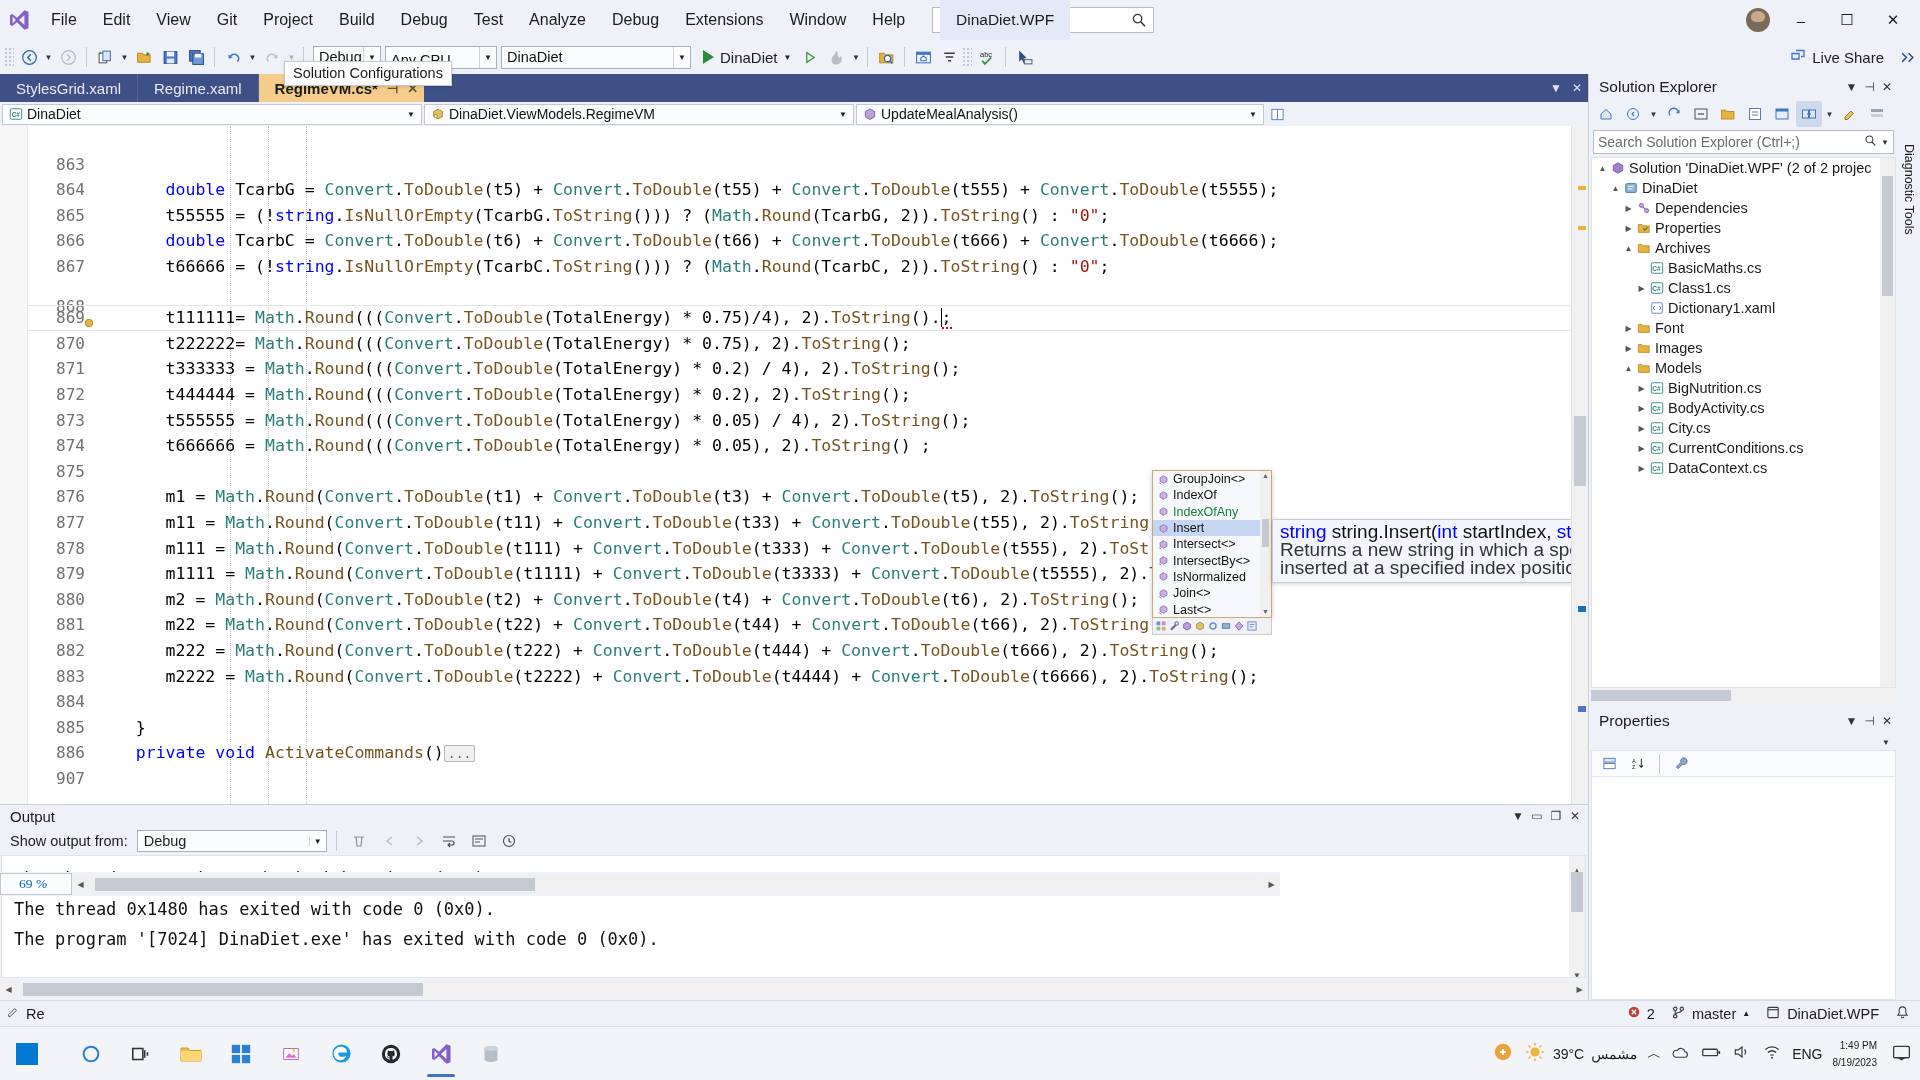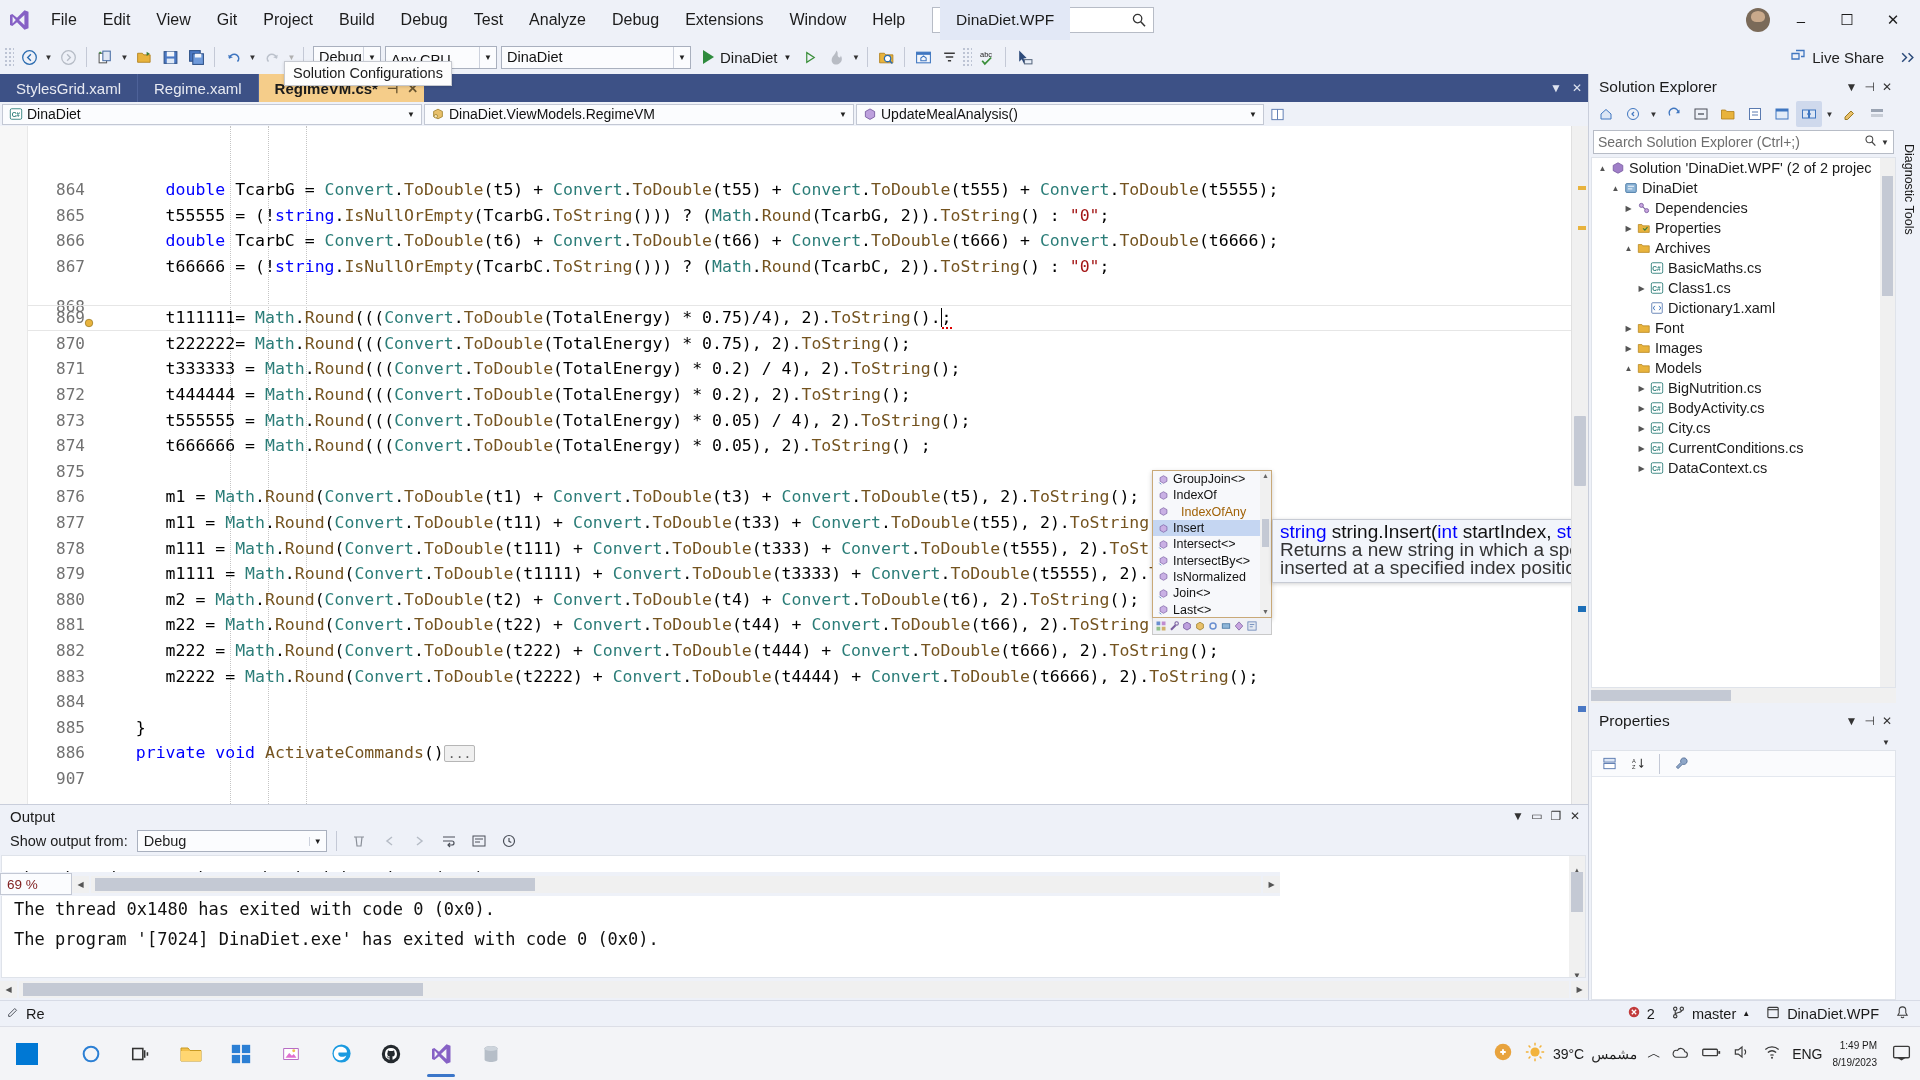--- a/index.html
+++ b/index.html
@@ -113,21 +113,21 @@
   .squiggle { border-bottom:2px dotted #d00; }
   .bm-star { position:absolute; left:83px; width:12px; height:12px; }
 
   
   .ed-scroll { width:17px; background:#f0f0f0; border-left:1px solid #e0e0e0; position:relative; }
   .ed-scroll .thumb { position:absolute; left:2px; right:2px; background:#c4c9d4; border-radius:1px; }
   .ed-mark { position:absolute; right:2px; width:8px; height:4px; }
 
   
   .ed-bottom { height:22px; display:flex; align-items:center; background:#eef1f8; flex:0 0 22px; }
-  .zoombox { width:72px; height:22px; background:#fbfcfe; border:1px solid #c3c8d4; font-size:13.5px; display:flex; align-items:center; padding-left:6px; color:#7f1d1d;}
+  .zoombox { width:72px; height:22px; background:#fbfcfe; border:1px solid #c3c8d4; font-size:13.5px; display:flex; align-items:center; padding-left:18px; color:#0369a1;font-family:Liberation Serif, serif;}
   .hscroll { flex:1; height:17px; background:#f0f0f0; position:relative; margin:0 2px;}
   .hscroll .hthumb { position:absolute; top:2px; bottom:2px; background:#c4c9d4; }
   .hs-arrow { width:17px; height:17px; background:#f0f0f0; display:flex;align-items:center;justify-content:center;font-size:8px;color:#555;}
 
   
   .output-panel { height:196px; background:#eef1f8; border-top:1px solid #c9cedb; flex:0 0 196px; display:flex; flex-direction:column; }
   .out-title { height:22px; display:flex; align-items:center; padding-left:10px; font-size:15px; color:#1b1b1b;gap:19px; }
   .out-title .right { margin-left:auto; display:flex; align-items:center; gap:1px; padding-right:4px; }
   .out-title .right span { width:18px; text-align:center; font-size:12px; color:#333; }
   .out-tools { height:28px; display:flex; align-items:center; padding-left:10px; gap:4px; }
@@ -433,20 +433,21 @@
       </div>
 
       <div class="editor-wrap">
         <div class="editor">
           <div class="gutter-bp"></div>
           <div class="indent-guide" style="left:230px;"></div>
           <div class="indent-guide" style="left:268px;"></div>
           <div class="indent-guide" style="left:306px;"></div>
           <div class="code-area" id="code-area">
               <div class="line" style="position: absolute; left: 0px; right: 0px; top: 0px;"><span class="ltext"></span></div>
+              <div class="line" style="position: absolute; left: 0px; right: 0px; top: 25.6px;"><span class="lnum">863</span><span class="ltext"></span></div>
               <div class="line" style="position: absolute; left: 0px; right: 0px; top: 51.2px;"><span class="lnum">864</span><span class="ltext"><span class="n">      </span><span class="k">double</span><span class="n"> TcarbG = </span><span class="cls">Convert</span><span class="n">.</span><span class="m">ToDouble</span><span class="n">(t5) + </span><span class="cls">Convert</span><span class="n">.</span><span class="m">ToDouble</span><span class="n">(t55) + </span><span class="cls">Convert</span><span class="n">.</span><span class="m">ToDouble</span><span class="n">(t555) + </span><span class="cls">Convert</span><span class="n">.</span><span class="m">ToDouble</span><span class="n">(t5555);</span></span></div>
               <div class="line" style="position: absolute; left: 0px; right: 0px; top: 76.8px;"><span class="lnum">865</span><span class="ltext"><span class="n">      t55555 = (!</span><span class="k">string</span><span class="n">.</span><span class="m">IsNullOrEmpty</span><span class="n">(TcarbG.</span><span class="m">ToString</span><span class="n">())) ? (</span><span class="cls">Math</span><span class="n">.</span><span class="m">Round</span><span class="n">(TcarbG, </span><span class="num">2</span><span class="n">)).</span><span class="m">ToString</span><span class="n">() : </span><span class="str">"0"</span><span class="n">;</span></span></div>
               <div class="line" style="position: absolute; left: 0px; right: 0px; top: 102.4px;"><span class="lnum">866</span><span class="ltext"><span class="n">      </span><span class="k">double</span><span class="n"> TcarbC = </span><span class="cls">Convert</span><span class="n">.</span><span class="m">ToDouble</span><span class="n">(t6) + </span><span class="cls">Convert</span><span class="n">.</span><span class="m">ToDouble</span><span class="n">(t66) + </span><span class="cls">Convert</span><span class="n">.</span><span class="m">ToDouble</span><span class="n">(t666) + </span><span class="cls">Convert</span><span class="n">.</span><span class="m">ToDouble</span><span class="n">(t6666);</span></span></div>
               <div class="line" style="position: absolute; left: 0px; right: 0px; top: 128px;"><span class="lnum">867</span><span class="ltext"><span class="n">      t66666 = (!</span><span class="k">string</span><span class="n">.</span><span class="m">IsNullOrEmpty</span><span class="n">(TcarbC.</span><span class="m">ToString</span><span class="n">())) ? (</span><span class="cls">Math</span><span class="n">.</span><span class="m">Round</span><span class="n">(TcarbC, </span><span class="num">2</span><span class="n">)).</span><span class="m">ToString</span><span class="n">() : </span><span class="str">"0"</span><span class="n">;</span></span></div>
               <div class="line" style="position: absolute; left: 0px; right: 0px; top: 168px;"><span class="lnum">868</span><span class="ltext"></span></div>
               <div class="line cur" style="position: absolute; left: 0px; right: 0px; top: 179.2px;"><span class="lnum">869</span><span class="bm-star" style="top: 6px;"><svg width="12" height="12" viewBox="0 0 16 16">
                     <circle cx="8" cy="8" r="5" fill="#e8b33d" stroke="#9a7a22"></circle>
                   </svg></span><span class="ltext"><span class="n">      t111111= </span><span class="cls">Math</span><span class="n">.</span><span class="m">Round</span><span class="n">(((</span><span class="cls">Convert</span><span class="n">.</span><span class="m">ToDouble</span><span class="n">(TotalEnergy) * </span><span class="num">0.75</span><span class="n">)/</span><span class="num">4</span><span class="n">), </span><span class="num">2</span><span class="n">).</span><span class="m">ToString</span><span class="n">().</span><span class="caret"></span><span class="n squiggle">;</span></span></div>
               <div class="line" style="position: absolute; left: 0px; right: 0px; top: 204.8px;"><span class="lnum">870</span><span class="ltext"><span class="n">      t222222= </span><span class="cls">Math</span><span class="n">.</span><span class="m">Round</span><span class="n">(((</span><span class="cls">Convert</span><span class="n">.</span><span class="m">ToDouble</span><span class="n">(TotalEnergy) * </span><span class="num">0.75</span><span class="n">), </span><span class="num">2</span><span class="n">).</span><span class="m">ToString</span><span class="n">();</span></span></div>
               <div class="line" style="position: absolute; left: 0px; right: 0px; top: 230.4px;"><span class="lnum">871</span><span class="ltext"><span class="n">      t333333 = </span><span class="cls">Math</span><span class="n">.</span><span class="m">Round</span><span class="n">(((</span><span class="cls">Convert</span><span class="n">.</span><span class="m">ToDouble</span><span class="n">(TotalEnergy) * </span><span class="num">0.2</span><span class="n">) / </span><span class="num">4</span><span class="n">), </span><span class="num">2</span><span class="n">).</span><span class="m">ToString</span><span class="n">();</span></span></div>
@@ -488,21 +489,21 @@
                         </svg>
                       </span>
                       <span style="color: rgb(17, 17, 17); margin-left: 2px;">IndexOf</span>
                     </div>
                     <div style="height: 16.3px; display: flex; align-items: center; font-size: 12.5px; padding-left: 3px; white-space: nowrap;">
                       <span style="width: 15px; display: flex; align-items: center; justify-content: center;">
                         <svg width="11" height="11" viewBox="0 0 16 16">
                           <path d="M8 2.5 13 5.3v5.4L8 13.5 3 10.7V5.3z" fill="#c9b0e4" stroke="#6d4f98" stroke-width=".9"></path>
                         </svg>
                       </span>
-                      <span style="color: #a16207; margin-left: 10px;">IndexOfAny</span>
+                      <span style="color: #15803d; margin-left: 2px;">IndexOfAny</span>
                     </div>
                     <div style="height: 16.3px; display: flex; align-items: center; font-size: 12.5px; padding-left: 3px; white-space: nowrap; background: rgb(197, 214, 242);">
                       <span style="width: 15px; display: flex; align-items: center; justify-content: center;">
                         <svg width="11" height="11" viewBox="0 0 16 16">
                           <path d="M8 2.5 13 5.3v5.4L8 13.5 3 10.7V5.3z" fill="#c9b0e4" stroke="#6d4f98" stroke-width=".9"></path>
                         </svg>
                       </span>
                       <span style="color: rgb(17, 17, 17); margin-left: 2px;">Insert</span>
                     </div>
                     <div style="height: 16.3px; display: flex; align-items: center; font-size: 12.5px; padding-left: 3px; white-space: nowrap;">

